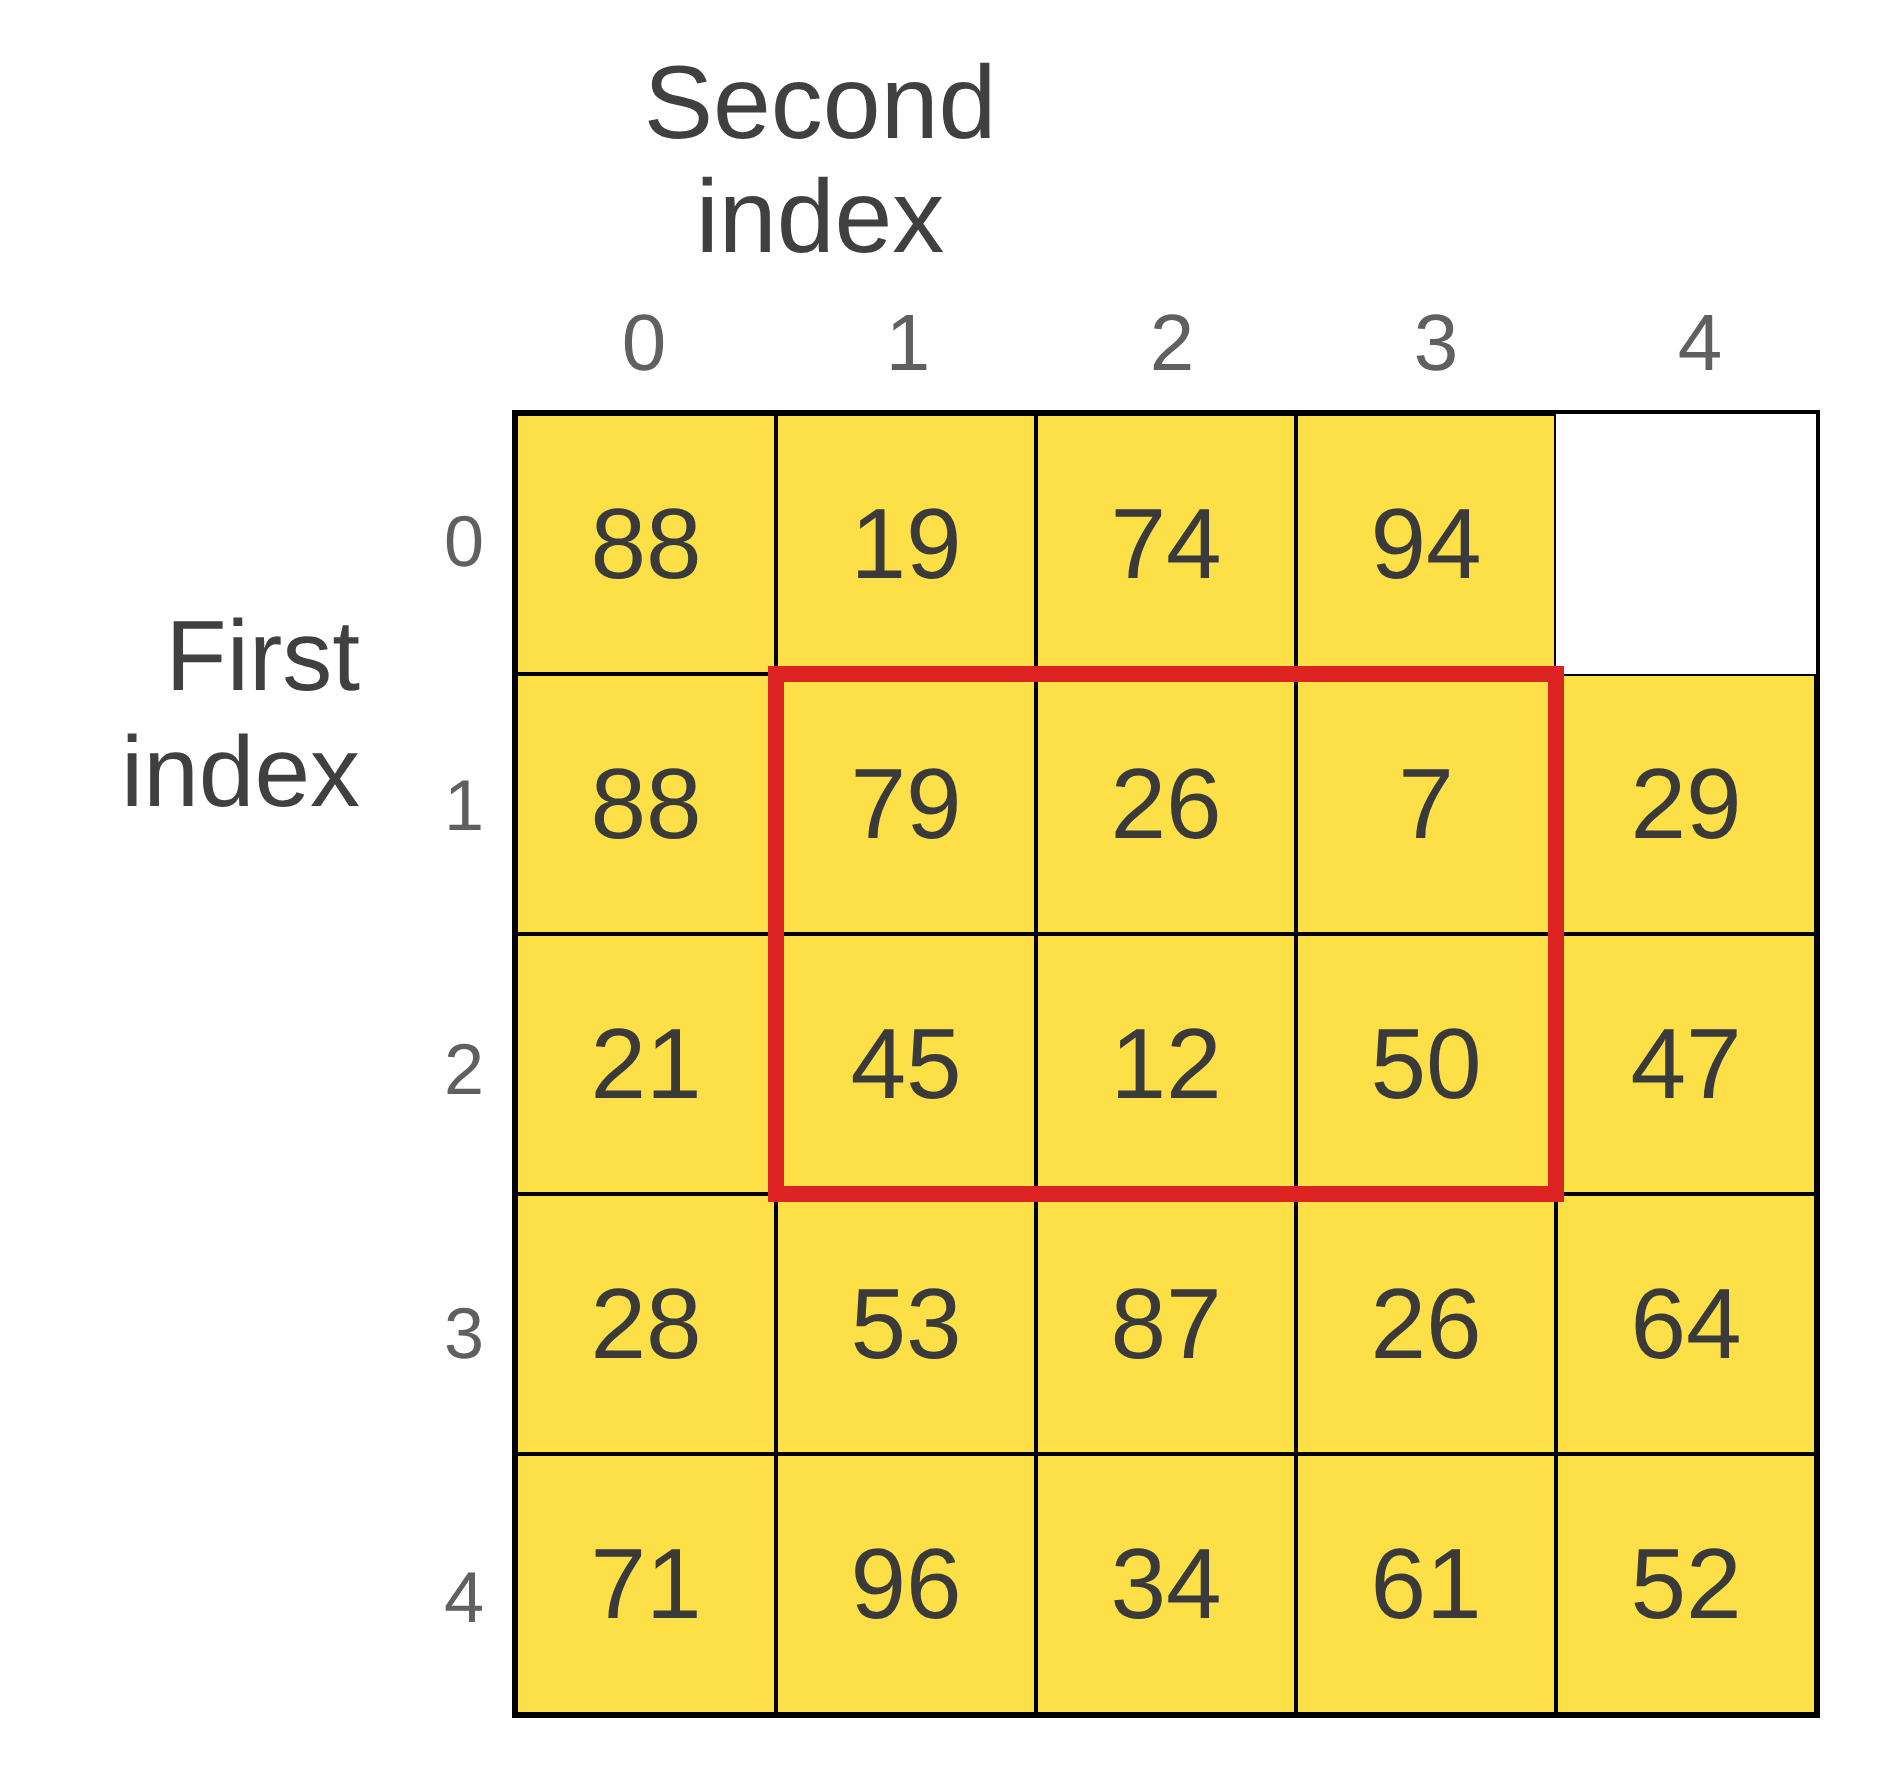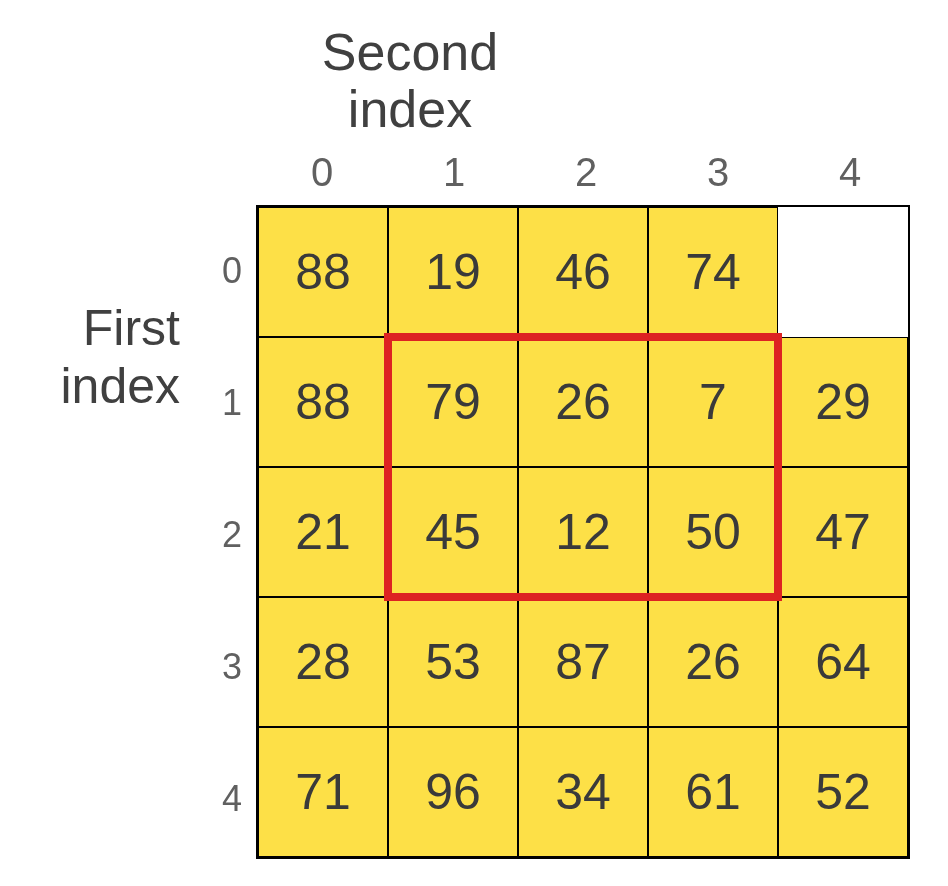--- a/index.html
+++ b/index.html
@@ -121,22 +121,22 @@
     <div class="row-head">1</div>
     <div class="row-head">2</div>
     <div class="row-head">3</div>
     <div class="row-head">4</div>
   </div>
 
   <div class="grid">
     <div class="grid-row">
       <div class="cell">88</div>
       <div class="cell">19</div>
-      <div class="cell">46</div>
       <div class="cell">74</div>
+      <div class="cell">94</div>
     </div>
     <div class="grid-row">
       <div class="cell">88</div>
       <div class="cell">79</div>
       <div class="cell">26</div>
       <div class="cell">7</div>
       <div class="cell">29</div>
     </div>
     <div class="grid-row">
       <div class="cell">21</div>

